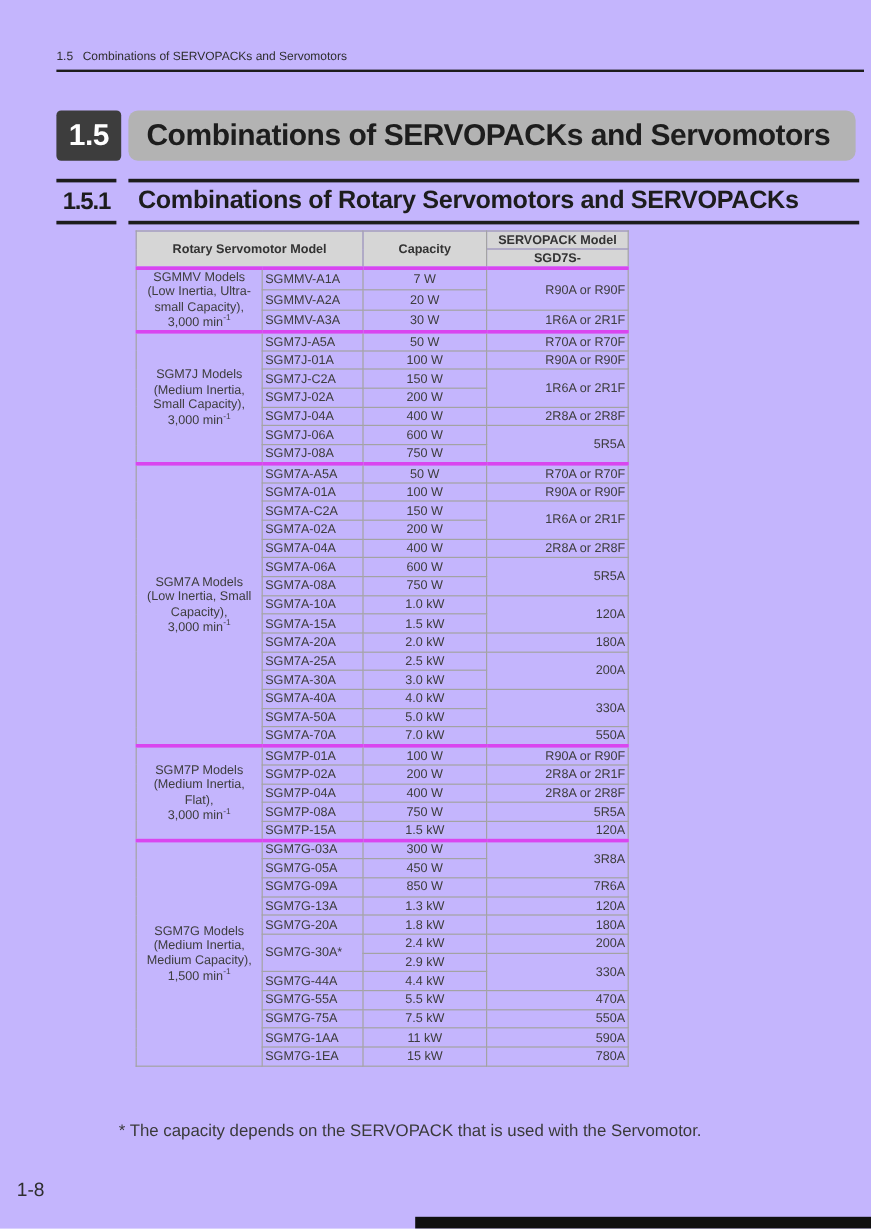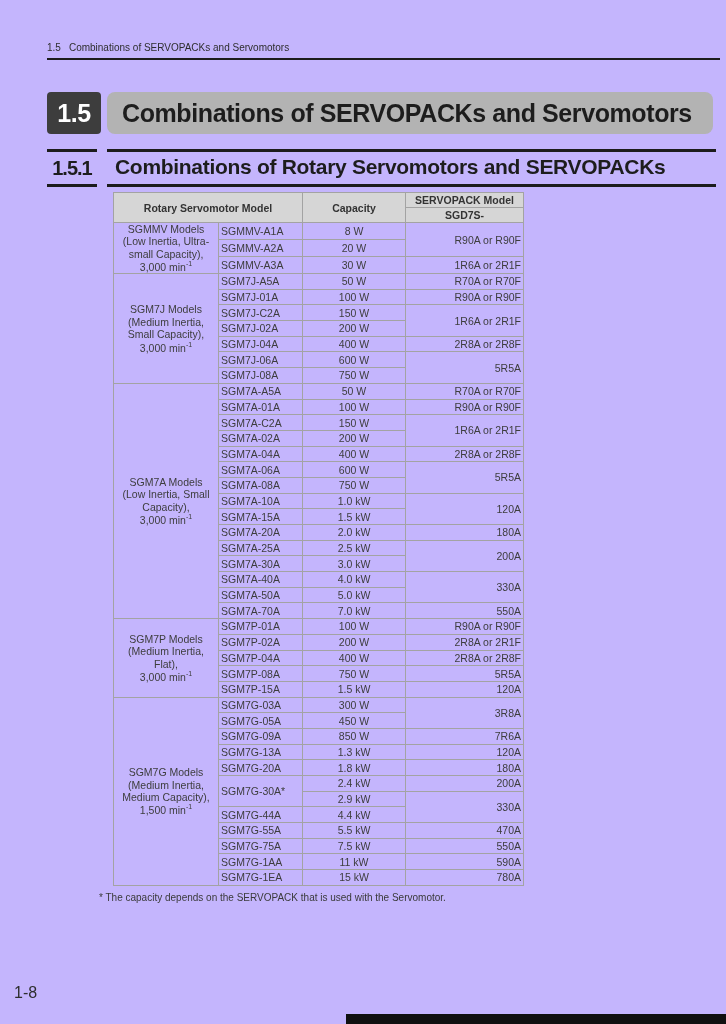--- a/index.html
+++ b/index.html
@@ -52,23 +52,23 @@
   table.combo thead{border-bottom:1px solid #6a6a6a;padding-left:16px;}
   table.combo tbody tr{height:15.7px;}
   td.model-cell{text-align:left;padding-left:5px;white-space:nowrap;}
   td.cap-cell{text-align:center;}
   td.sp-cell{text-align:right;}
   td.group-cell{
     text-align:center;font-size:10px;line-height:1.18;color:#3d3d3d;
     padding:0 1px;vertical-align:middle;
   }
   td.group-cell sup{font-size:7px;}
-  tr.group-start td{border-top:1px solid #d946ef;}
-  
-  .footnote{position:absolute;left:99px;top:892px;font-size:10px;color:#3a3a3a;white-space:nowrap;}
+  tr.group-start td{border-top:3px solid #d946ef;}
+  
+  .footnote{position:absolute;left:99px;top:934px;font-size:14px;color:#3a3a3a;white-space:nowrap;}
   .page-number{position:absolute;left:14px;top:984px;font-size:16px;color:#2e2e2e;}
   .footer-bar{position:absolute;left:346px;top:1014px;width:380px;height:10px;background:#101010;}
 </style>
 </head>
 <body>
 
 <div class="page">
 
   <div class="runhead-line" style="top:42px;">
     <span class="num">1.5</span><span>Combinations of SERVOPACKs and Servomotors</span>
@@ -104,21 +104,21 @@
     </thead>
     <tbody id="combo-body">
         <tr class="group-start">
           <td class="group-cell" rowspan="3">
             <div>SGMMV Models</div>
             <div>(Low Inertia, Ultra-</div>
             <div>small Capacity),</div>
             <div><span>3,000 min</span><sup>-1</sup></div>
           </td>
           <td class="model-cell">SGMMV-A1A</td>
-          <td class="cap-cell">8 W</td>
+          <td class="cap-cell">7 W</td>
           <td class="sp-cell" rowspan="2">R90A or R90F</td>
         </tr>
         <tr>
           <td class="model-cell">SGMMV-A2A</td>
           <td class="cap-cell">20 W</td>
         </tr>
         <tr>
           <td class="model-cell">SGMMV-A3A</td>
           <td class="cap-cell">30 W</td>
           <td class="sp-cell">1R6A or 2R1F</td>

